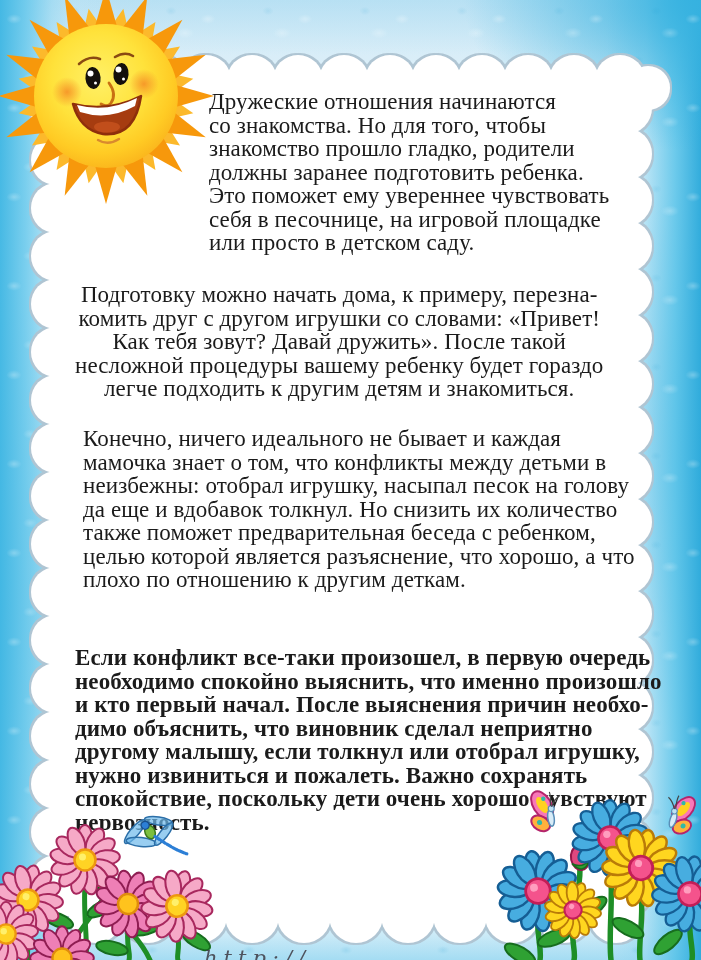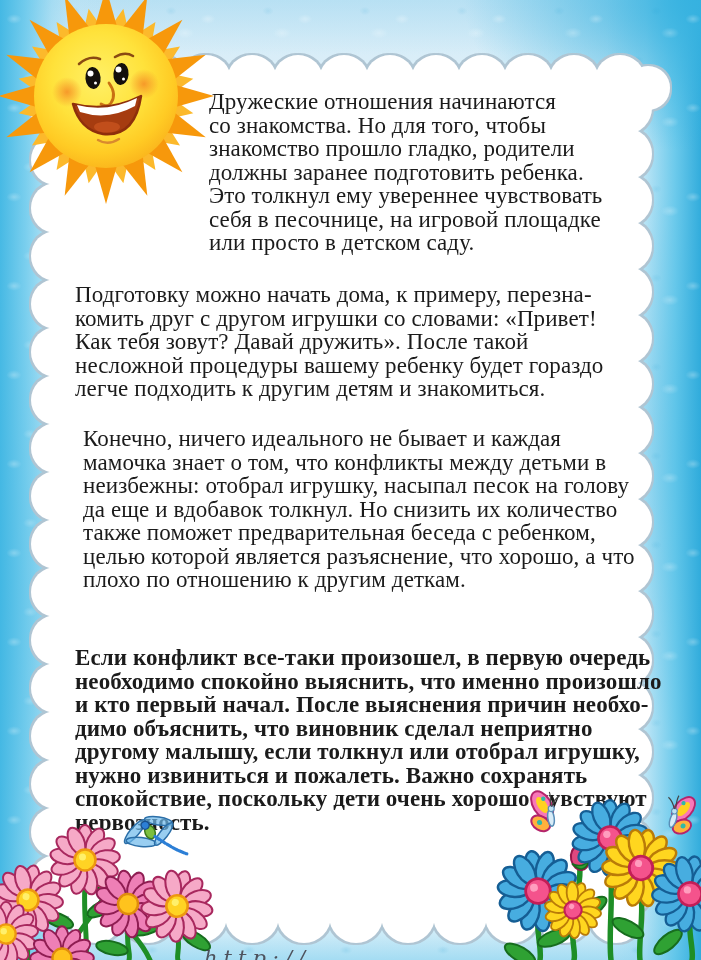--- a/index.html
+++ b/index.html
@@ -29,21 +29,21 @@
     background-size:97px 89px;
   }
   svg{display:block}
   .cloud-svg{position:absolute;left:0;top:0;}
   .content{position:absolute;left:75px;top:0;width:567px;height:960px;}
   .content p{
     position:absolute;margin:0;white-space:pre;
     font-size:23px;line-height:23.5px;color:#1b1b1b;letter-spacing:.1px;
   }
   .p1{left:134px;top:90px;}
-  .p2{left:0;top:283px;}
+  .p2{left:0;top:283px;text-align:center;}
   .p3{left:8px;top:427px;}
   .p4{left:0;top:646px;font-weight:bold;}
   .sun-svg{position:absolute;left:-6px;top:-9px;}
   .flowers-left-svg{position:absolute;left:0;top:788px;}
   .flowers-right-svg{position:absolute;left:468px;top:778px;}
   .watermark{
     position:absolute;left:204px;top:946px;width:330px;
     font-family:"DejaVu Serif","Liberation Serif",serif;
     font-style:italic;font-size:21px;color:#44444e;letter-spacing:6px;opacity:.9;
   }
@@ -132,21 +132,21 @@
       <circle cx="56" cy="832" r="25"></circle>
         <circle cx="56" cy="880" r="25"></circle>
     </g>
   </svg>
 
   <div class="content">
     <p class="p1">Дружеские отношения начинаются
 со знакомства. Но для того, чтобы
 знакомство прошло гладко, родители
 должны заранее подготовить ребенка.
-Это толкнул ему увереннее чувствовать
+Это поможет ему увереннее чувствовать
 себя в песочнице, на игровой площадке
 или просто в детском саду.</p>
     <p class="p2">Подготовку можно начать дома, к примеру, перезна-
 комить друг с другом игрушки со словами: «Привет!
 Как тебя зовут? Давай дружить». После такой
 несложной процедуры вашему ребенку будет гораздо
 легче подходить к другим детям и знакомиться.</p>
     <p class="p3">Конечно, ничего идеального не бывает и каждая
 мамочка знает о том, что конфликты между детьми в
 неизбежны: отобрал игрушку, насыпал песок на голову

